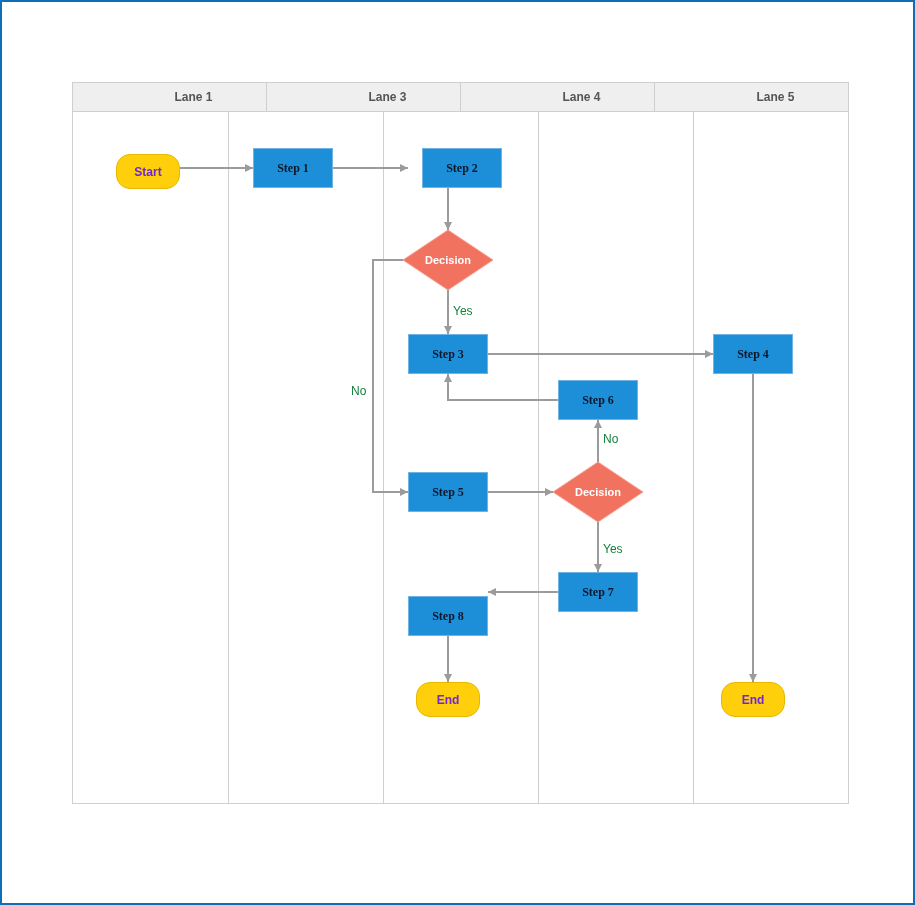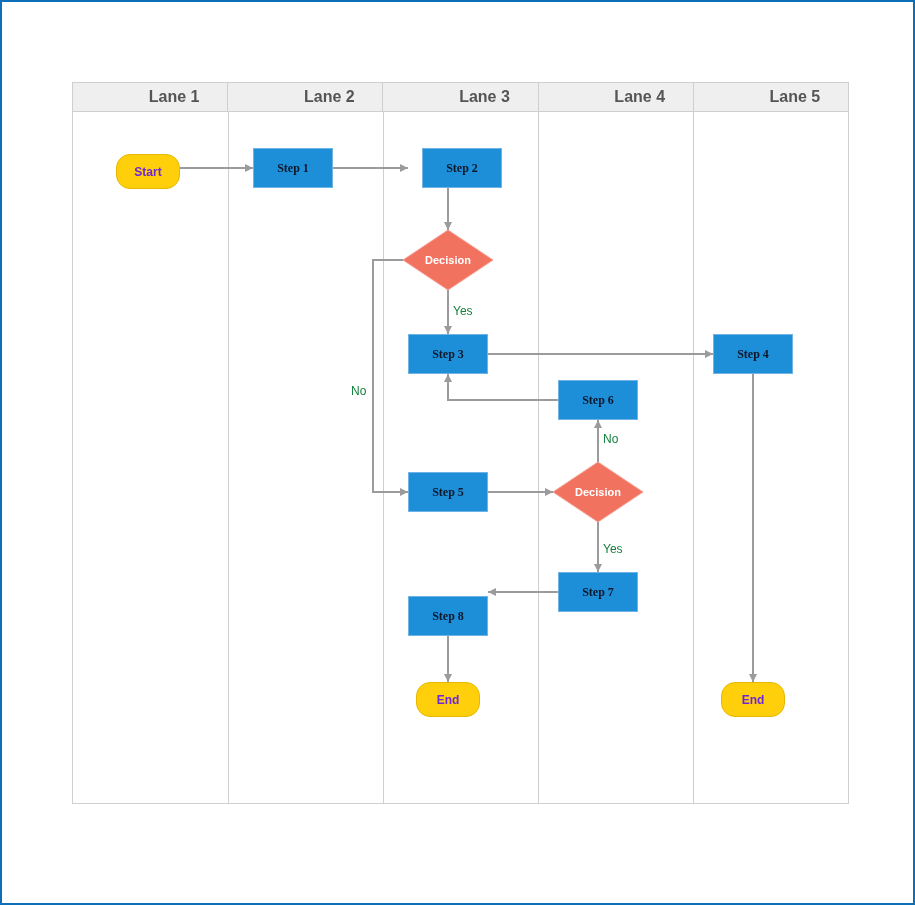--- a/index.html
+++ b/index.html
@@ -30,21 +30,21 @@
     display: flex;
     border-bottom: 1px solid #cfcfcf;
   }
   .lane {
     flex: 1;
     background: #efefef;
     border-right: 1px solid #cfcfcf;
     display: flex;
     align-items: center;
     justify-content: center;
-    font-size: 16px;
+    font-size: 12px;
     font-weight: 600;
     color: #555;
     padding-left: 48px;
   }
   .lane:last-child { border-right: none; }
   .body-row {
     position: relative;
     height: calc(100% - 28px);
   }
   .vline {
@@ -101,21 +101,20 @@
   polygon.arrow { fill:#9b9b9b; }
 </style>
 </head>
 <body>
 
 <div class="frame">
   <div class="canvas">
 
     <div class="header-row">
       <div class="lane">Lane 1</div>
-      <div class="lane">Lane 2</div>
       <div class="lane">Lane 3</div>
       <div class="lane">Lane 4</div>
       <div class="lane">Lane 5</div>
     </div>
 
     <div class="body-row">
       <div class="vline" style="left:155px"></div>
       <div class="vline" style="left:310px"></div>
       <div class="vline" style="left:465px"></div>
       <div class="vline" style="left:620px"></div>

